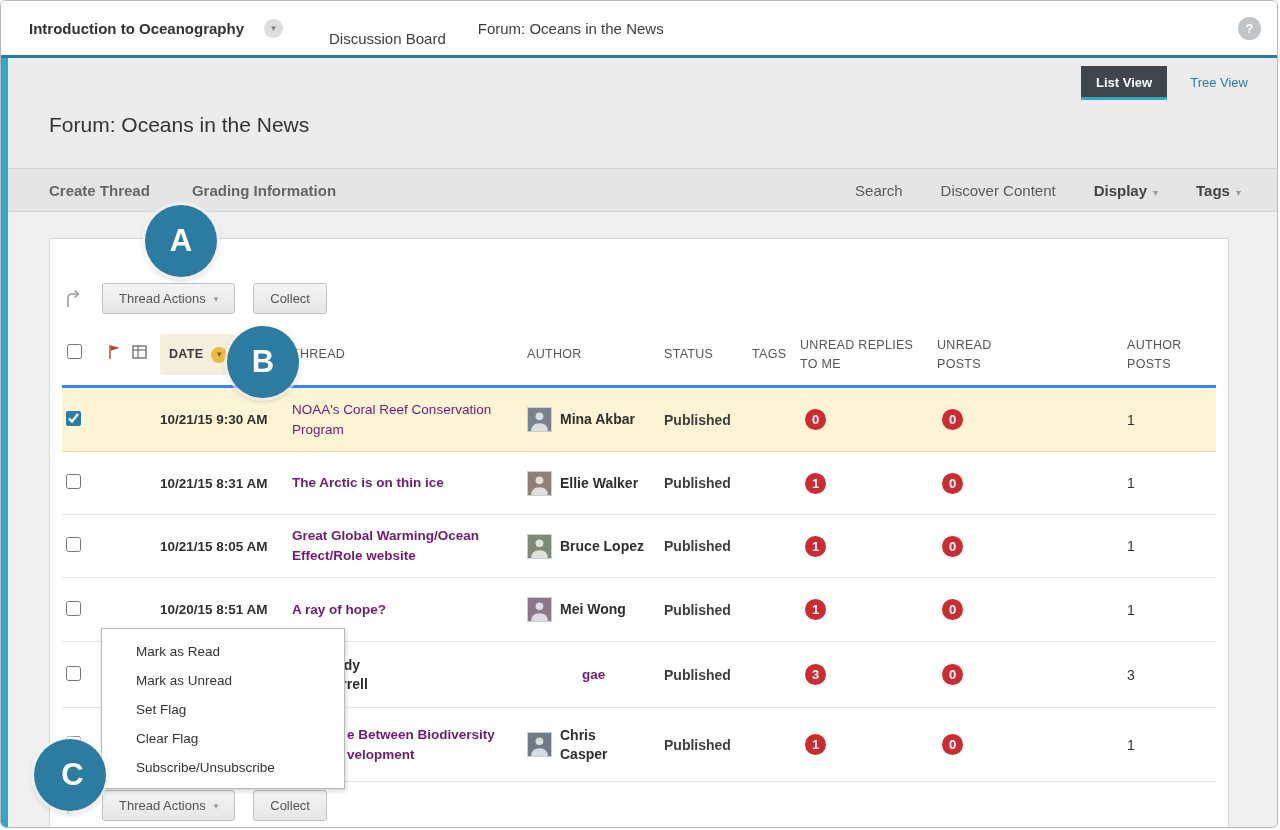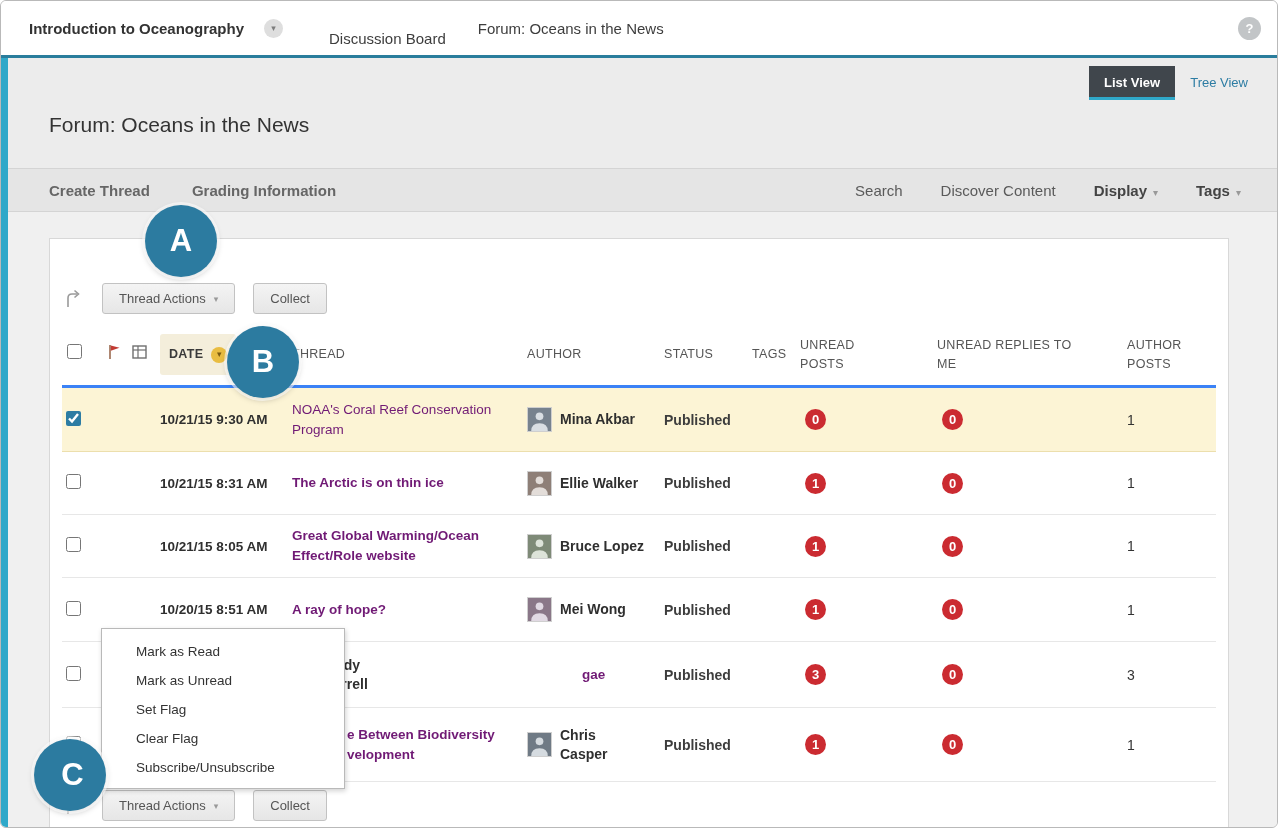--- a/index.html
+++ b/index.html
@@ -47,21 +47,21 @@
   
   .left-stripe {
     position: absolute; left: 0; top: 57px; bottom: 0;
     width: 7px; background: #2fa8c9; z-index: 5;
   }
 
   
   .hero { height: 110px; background: #ececec; position: relative; }
   .view-toggle {
     display: flex; justify-content: flex-end;
-    padding: 8px 14px 0 0; gap: 0;
+    padding: 8px 14px 0 0; gap: 8px;
   }
   .btn-listview {
     background: #40464c; color: #fff;
     font-size: 13px; font-weight: bold;
     padding: 9px 15px 7px 15px;
     border-bottom: 3px solid #2fa8c9;
     cursor: pointer;
   }
   .btn-treeview {
     color: #2d7ca3; font-size: 13px;
@@ -265,22 +265,22 @@
         <div class="hc">
           <span class="date-pill">
             <span>DATE</span>
             <span class="sort-ic">▾</span>
           </span>
         </div>
         <div class="hc">THREAD</div>
         <div class="hc">AUTHOR</div>
         <div class="hc">STATUS</div>
         <div class="hc">TAGS</div>
+        <div class="hc"><span class="hspan w-mid">UNREAD REPLIES TO ME</span></div>
         <div class="hc"><span class="hspan w-narrow">UNREAD POSTS</span></div>
-        <div class="hc"><span class="hspan w-mid">UNREAD REPLIES TO ME</span></div>
         <div class="hc"><span class="hspan w-total">AUTHOR POSTS</span></div>
       </div>
 
       <div class="grid trow r1 selected">
         <div class="c c-check"><input type="checkbox" checked="true" style=""></div>
         <div class="c"></div>
           <div class="c"></div>
         <div class="c c-date nowrap">10/21/15 9:30 AM</div>
         <div class="c c-thread"><a href="#">NOAA's Coral Reef Conservation Program</a></div>
         <div class="c c-author">

